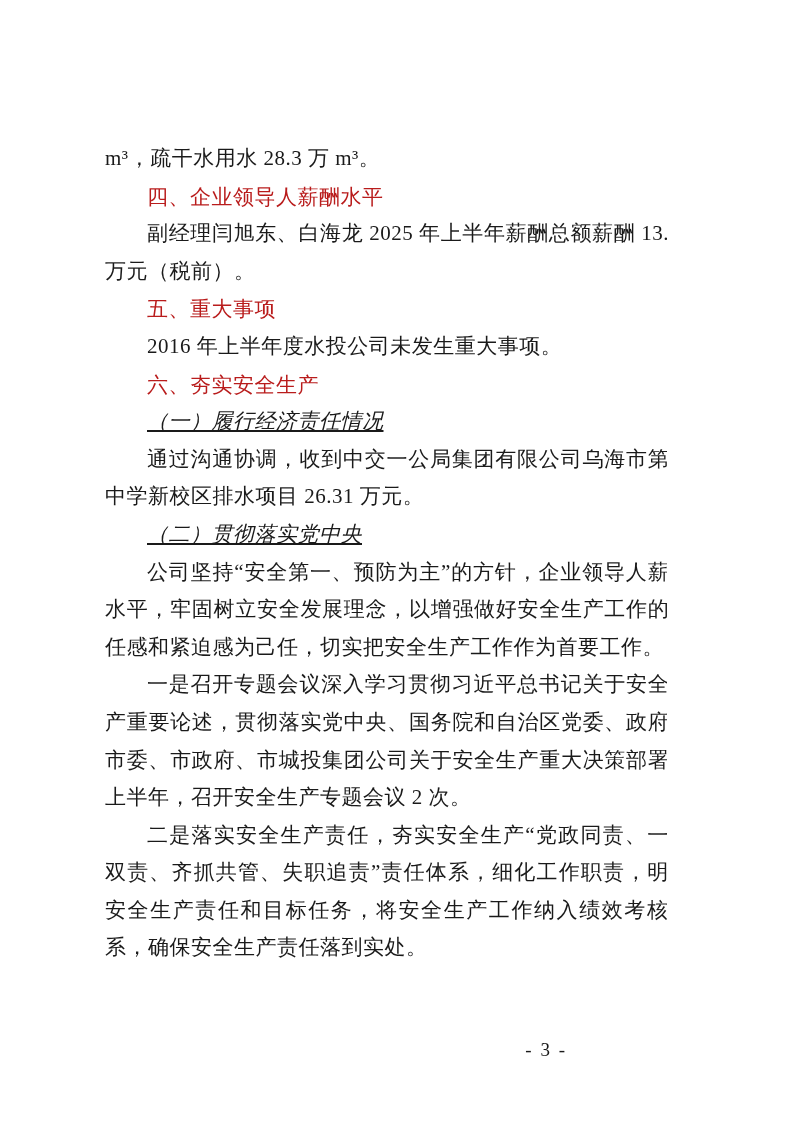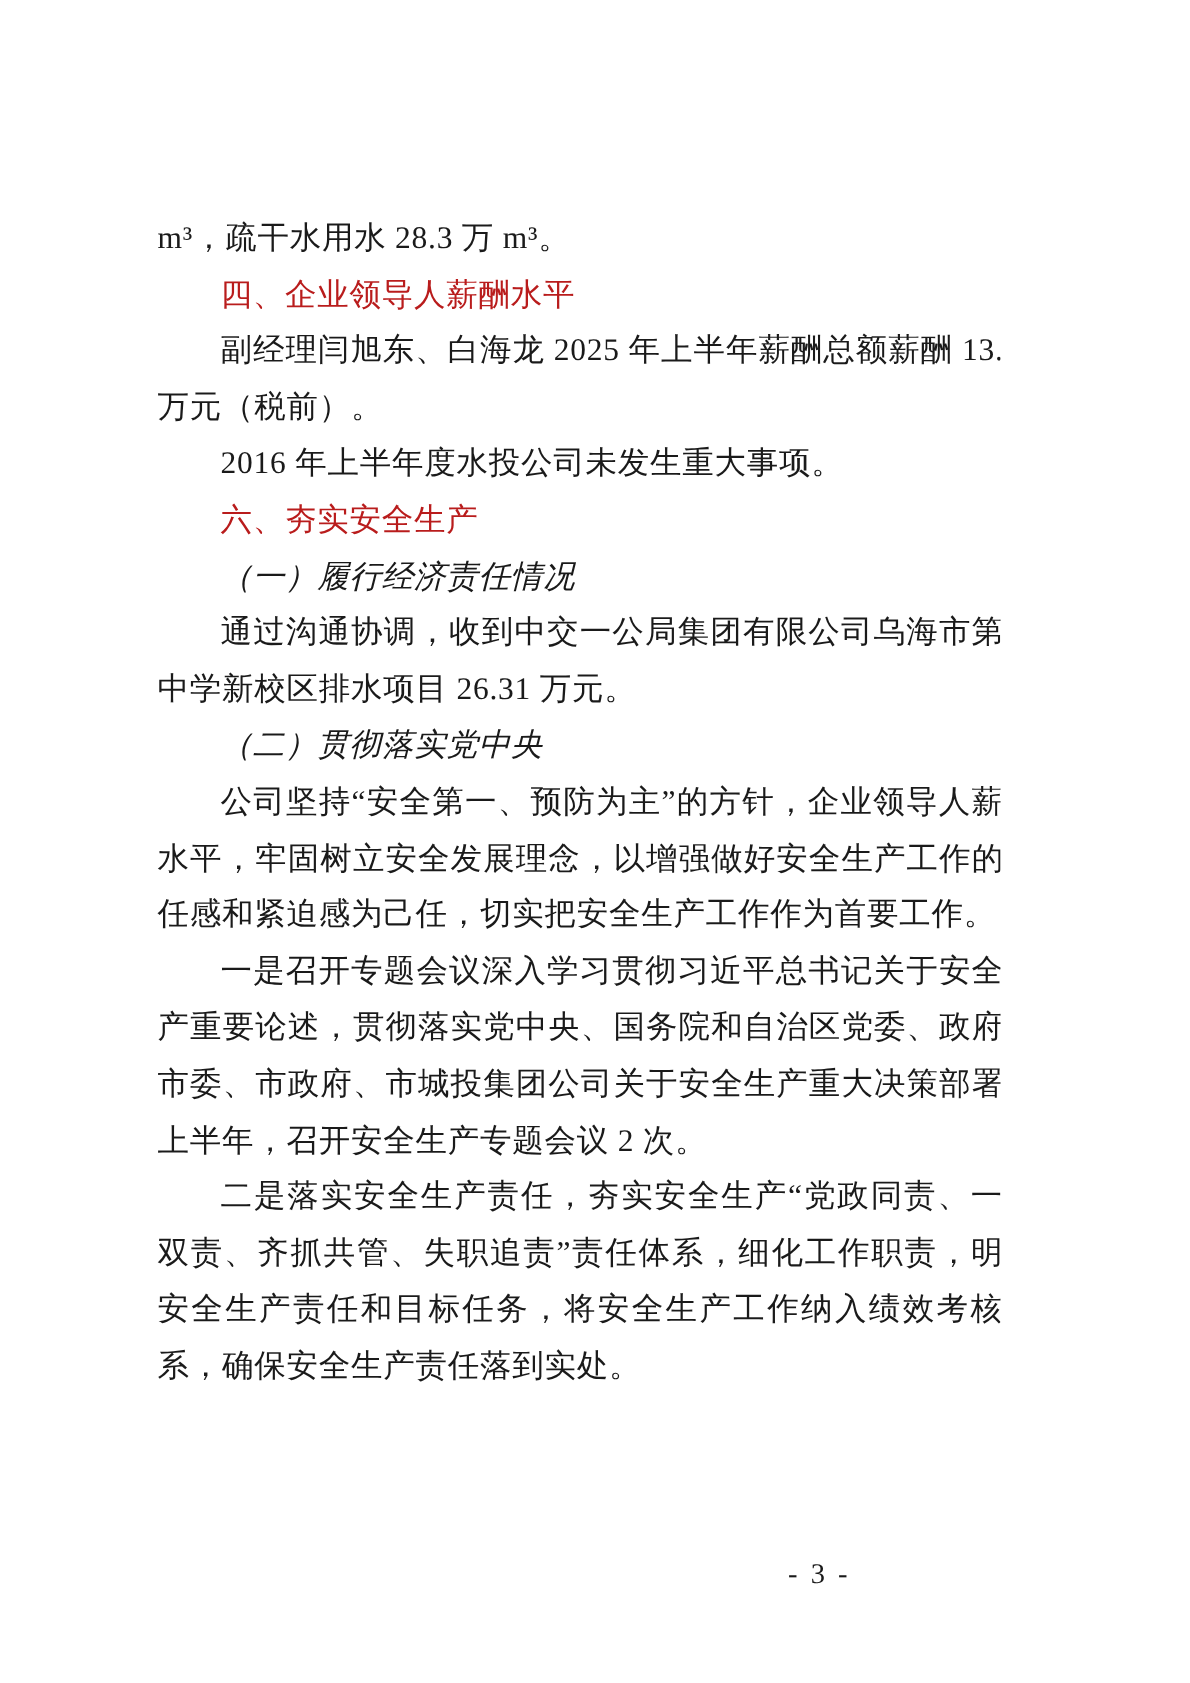--- a/index.html
+++ b/index.html
@@ -40,40 +40,42 @@
   .heading {
     font-family: "Liberation Sans", "DejaVu Sans", sans-serif;
     font-weight: bold;
     font-size: 21.5px;
     text-indent: 2em;
     color: #b91c1c;
   }
   .subheading {
     text-indent: 2em;
     font-style: italic; 
+    text-decoration: underline;
   }
   .footer {
     position: absolute;
     top: 1038px;
     right: 100px;
     font-size: 19px;
     line-height: 24px;
     letter-spacing: 2px;
     color: #1a1a1a;
     font-family: "Liberation Serif", "DejaVu Serif", serif;
   }
 </style>
 </head>
 <body>
 
 <div class="page">
   <div class="content">
     <p class="body-para noindent">m³，疏干水用水 28.3 万 m³。</p>
     <h2 class="heading">四、企业领导人薪酬水平</h2>
     <p class="body-para">副经理闫旭东、白海龙 2025 年上半年薪酬总额薪酬 13.49 万元（税前）。</p>
+    <h2 class="heading">五、重大事项</h2>
     <p class="body-para">2016 年上半年度水投公司未发生重大事项。</p>
     <h2 class="heading">六、夯实安全生产</h2>
     <h3 class="subheading">（一）履行经济责任情况</h3>
     <p class="body-para">通过沟通协调，收到中交一公局集团有限公司乌海市第一中学新校区排水项目 26.31 万元。</p>
     <h3 class="subheading">（二）贯彻落实党中央</h3>
     <p class="body-para">公司坚持“安全第一、预防为主”的方针，企业领导人薪酬水平，牢固树立安全发展理念，以增强做好安全生产工作的责任感和紧迫感为己任，切实把安全生产工作作为首要工作。</p>
     <p class="body-para">一是召开专题会议深入学习贯彻习近平总书记关于安全生产重要论述，贯彻落实党中央、国务院和自治区党委、政府及市委、市政府、市城投集团公司关于安全生产重大决策部署，上半年，召开安全生产专题会议 2 次。</p>
     <p class="body-para">二是落实安全生产责任，夯实安全生产“党政同责、一岗双责、齐抓共管、失职追责”责任体系，细化工作职责，明确安全生产责任和目标任务，将安全生产工作纳入绩效考核体系，确保安全生产责任落到实处。</p>
   </div>
   <div class="footer">- 3 -</div>

